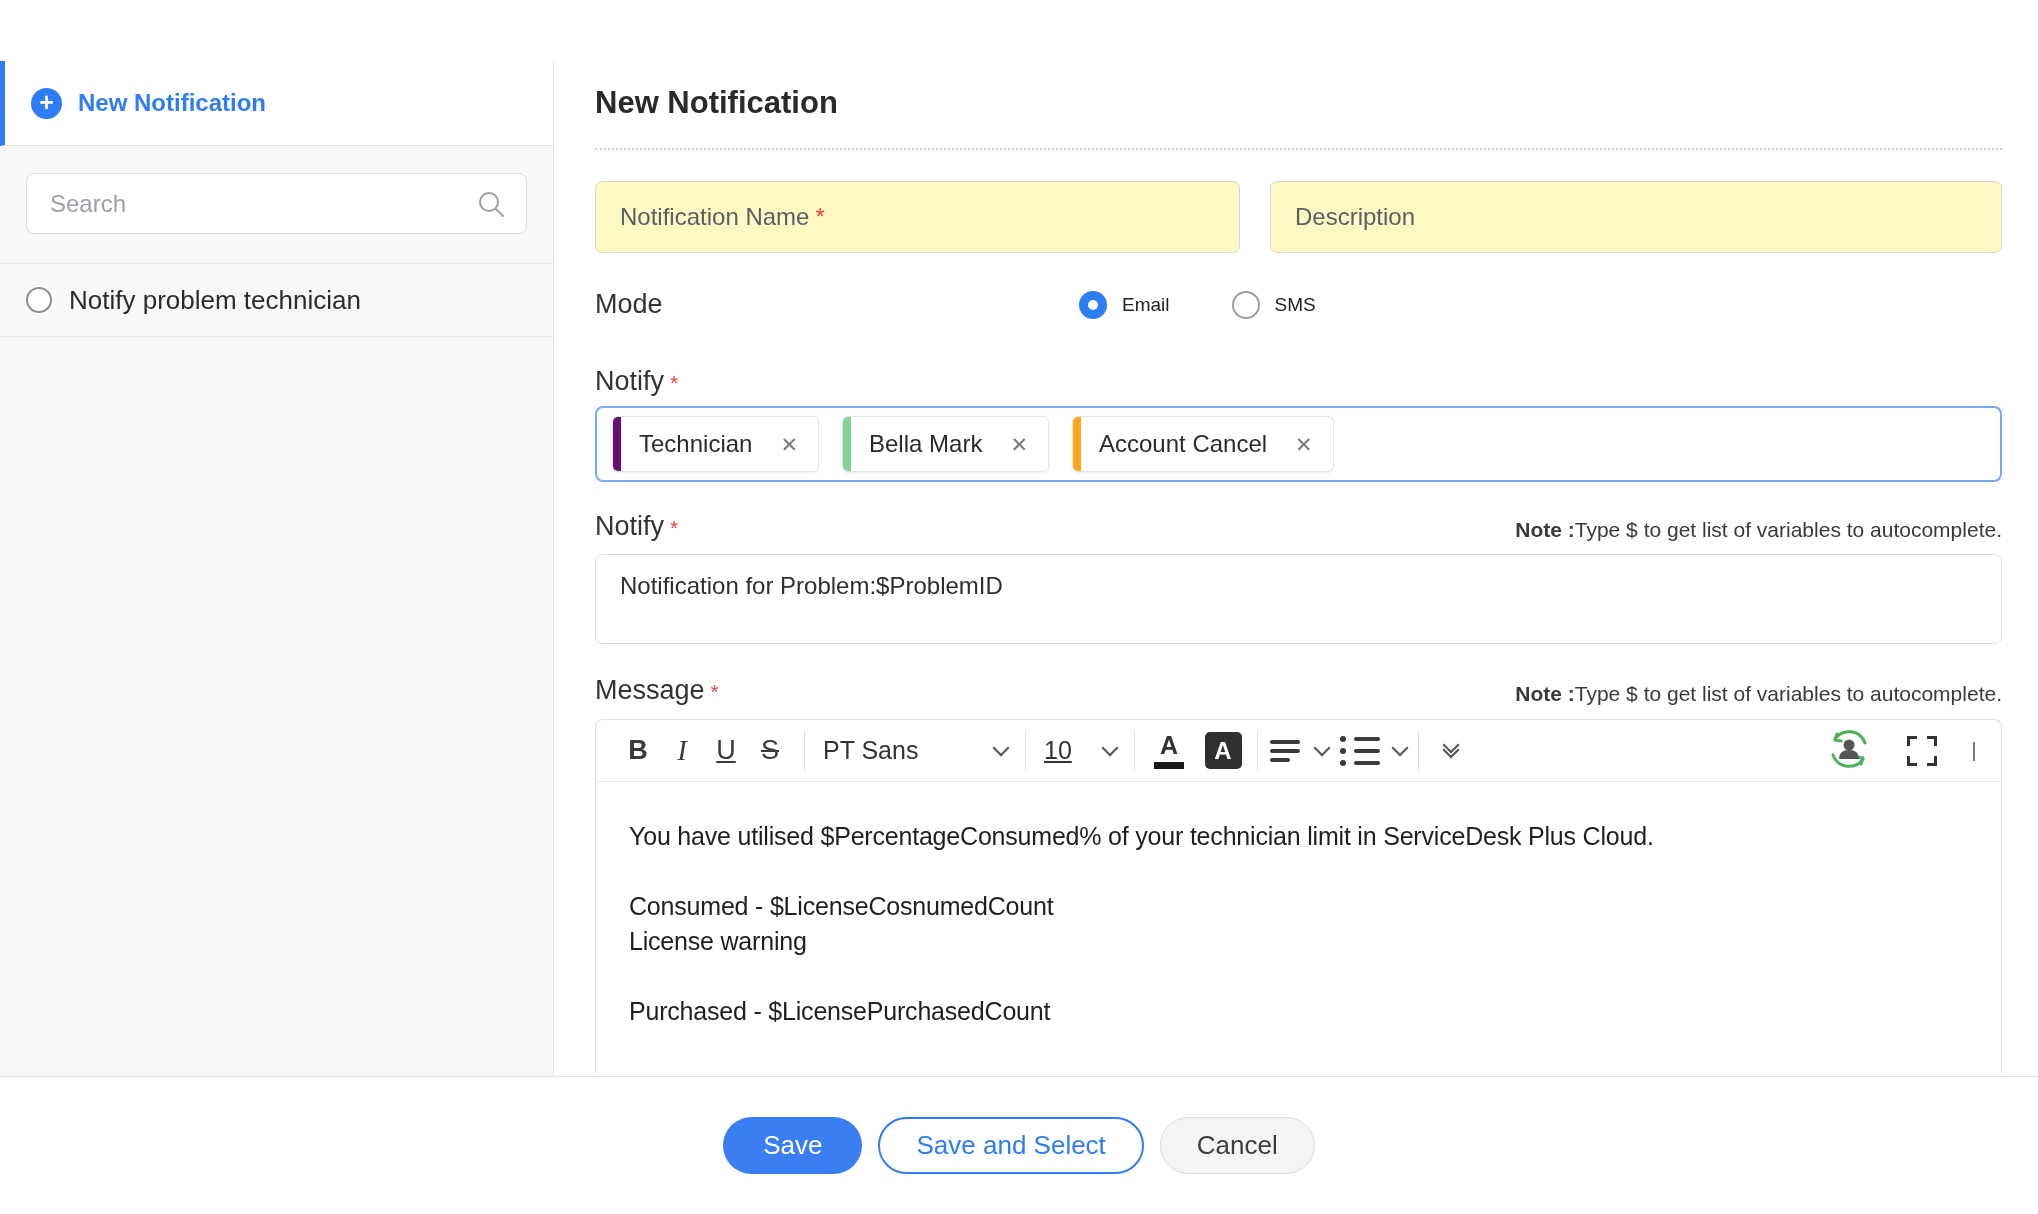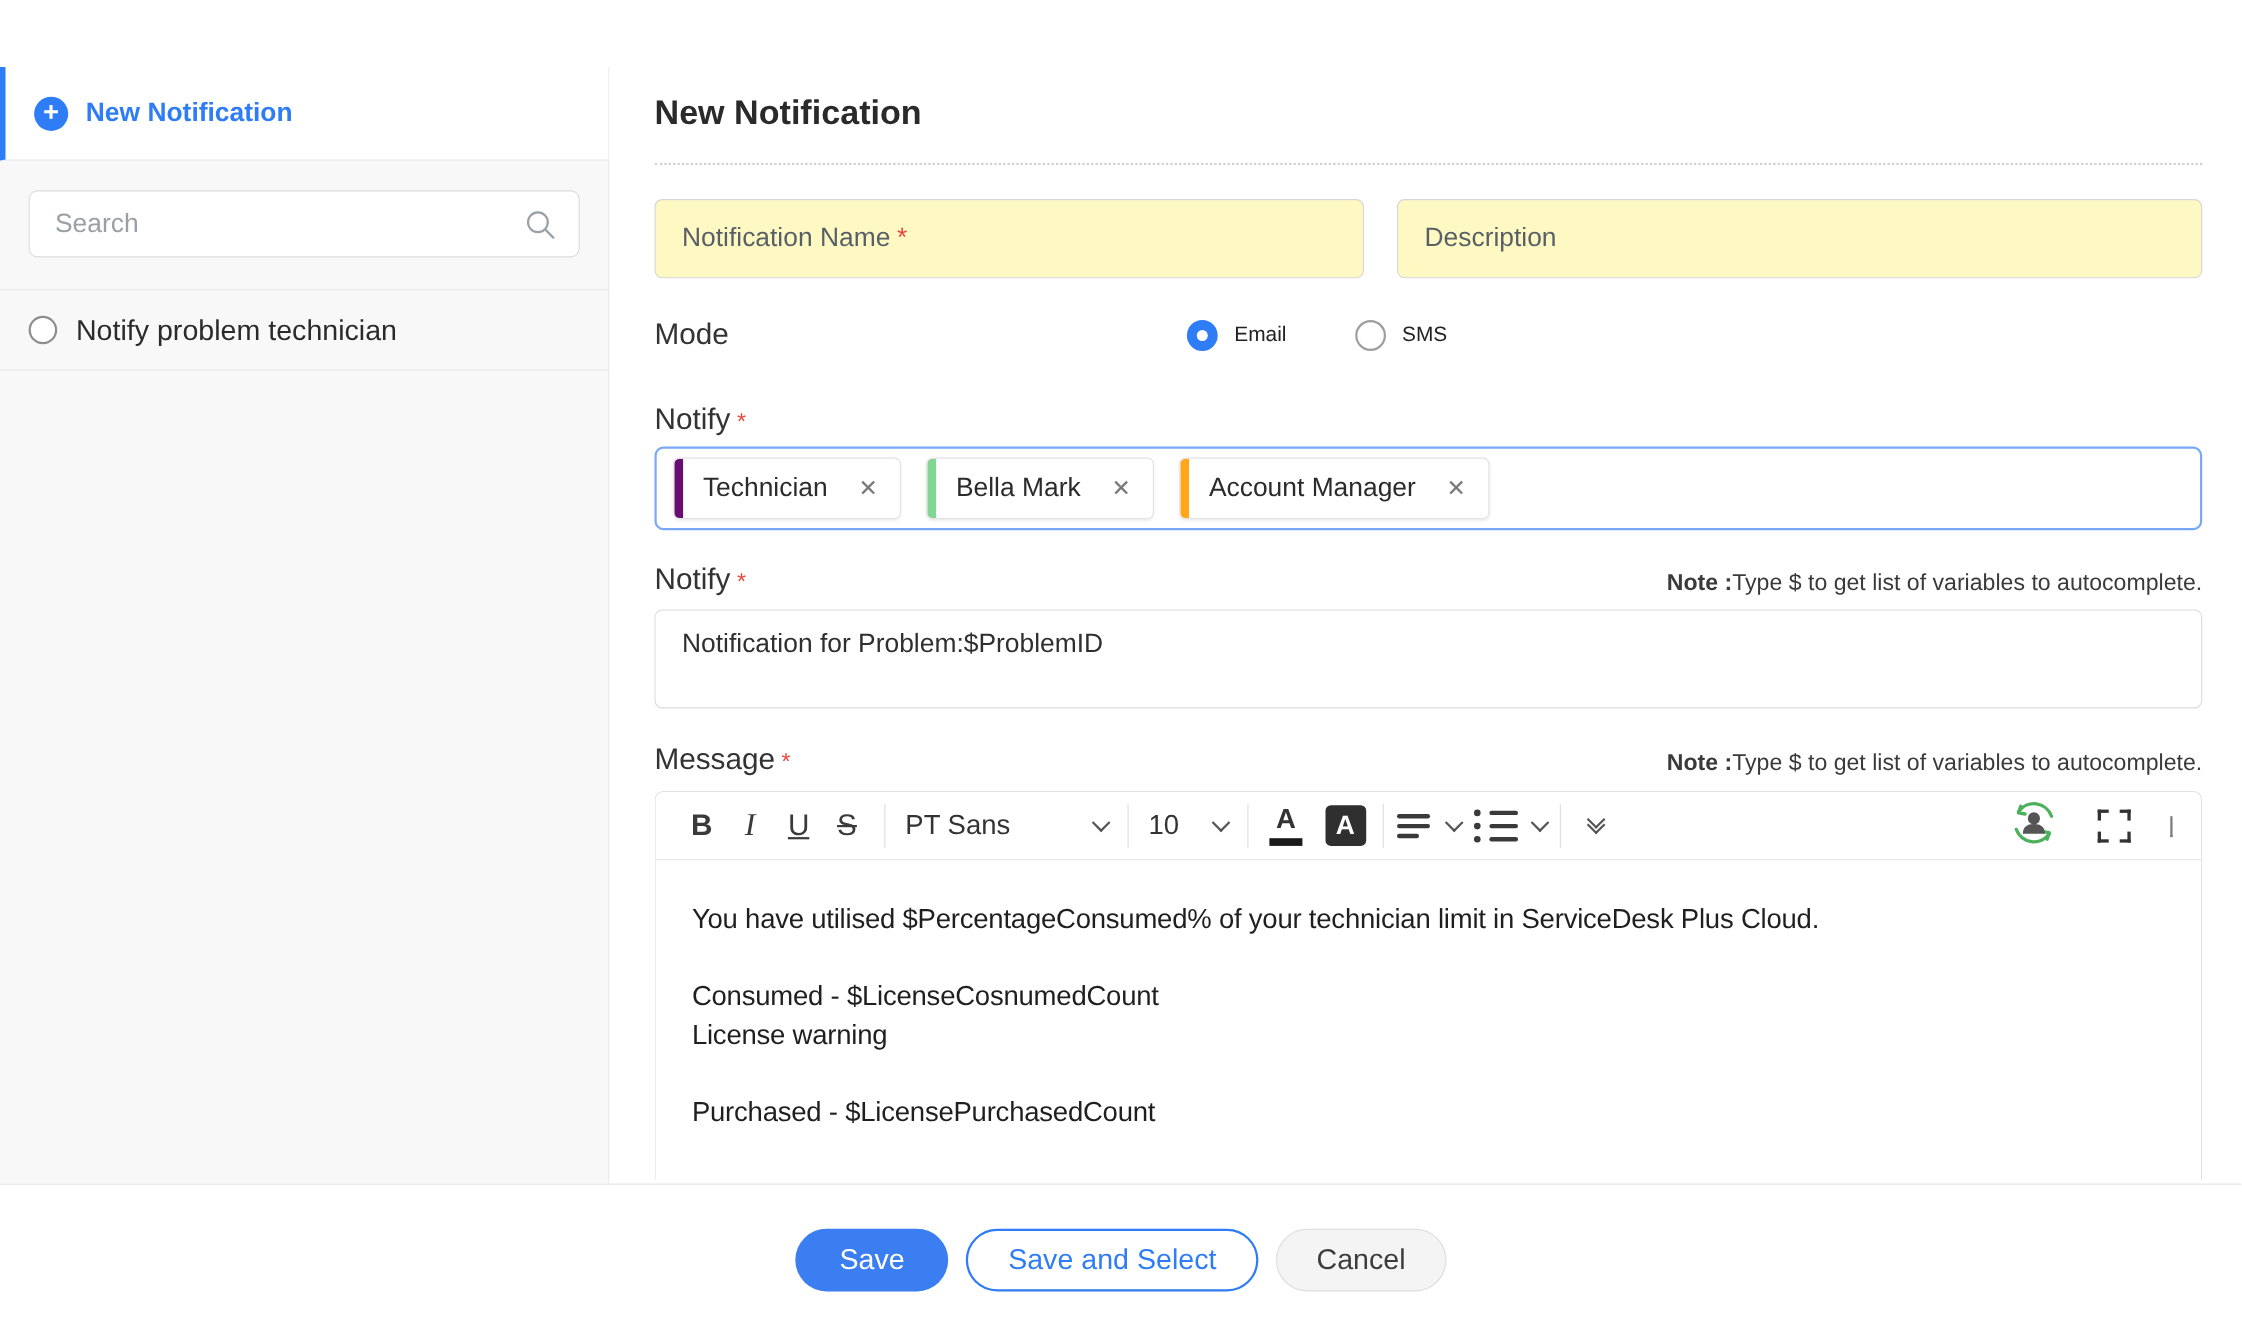--- a/index.html
+++ b/index.html
@@ -66,21 +66,21 @@
   .glyph { font-size:27px; color:#3a3a3a; }
   .glyph.b { font-weight:700; }
   .glyph.i { font-family:"Liberation Serif",serif; font-style:italic; font-size:29px; }
   .glyph.u { text-decoration:underline; }
   .glyph.s { text-decoration:line-through; }
   .tsep { width:1px; height:40px; background:#ddd; margin:0 12px; flex:none; }
   .chev { width:12px; height:12px; border-right:2.5px solid #555; border-bottom:2.5px solid #555; transform:rotate(45deg); margin-top:-6px; flex:none; }
   .fontname-btn { width:196px; display:flex; align-items:center; justify-content:space-between; cursor:pointer; padding:0 6px; }
   .fontname-btn span.txt { font-size:25px; color:#333; }
   .fontsize-btn { width:84px; display:flex; align-items:center; justify-content:space-between; cursor:pointer; padding:0 6px; }
-  .fontsize-btn span.txt { font-size:25px; color:#333; }
+  .fontsize-btn span.txt { font-size:25px; color:#333;text-decoration:underline; }
   .acolor { display:flex; flex-direction:column; align-items:center; cursor:pointer; }
   .acolor .a { font-size:25px; font-weight:600; color:#333; line-height:1; }
   .acolor .bar { width:30px; height:7px; background:#1a1a1a; margin-top:4px; }
   .abg { width:37px; height:37px; background:#2f2f2f; border-radius:5px; display:flex; align-items:center; justify-content:center; color:#fff; font-size:24px; font-weight:700; cursor:pointer; }
   .align-ic { display:flex; flex-direction:column; gap:5px; cursor:pointer; }
   .align-ic i { display:block; height:4px; background:#3a3a3a; border-radius:2px; }
   .align-ic i:nth-child(1){ width:30px; } .align-ic i:nth-child(2){ width:30px; } .align-ic i:nth-child(3){ width:20px; }
   .list-ic { display:flex; flex-direction:column; gap:6px; cursor:pointer; }
   .list-ic .row { display:flex; align-items:center; gap:8px; }
   .list-ic .dot { width:6px; height:6px; border-radius:50%; background:#3a3a3a; }
@@ -170,21 +170,21 @@
           <span class="chip-label">Technician</span>
           <span class="chip-x">✕</span>
         </span>
         <span class="chip">
           <span class="chip-bar" style="background: rgb(129, 214, 148);"></span>
           <span class="chip-label">Bella Mark</span>
           <span class="chip-x">✕</span>
         </span>
         <span class="chip">
           <span class="chip-bar" style="background: rgb(255, 167, 27);"></span>
-          <span class="chip-label">Account Manager</span>
+          <span class="chip-label">Account Cancel</span>
           <span class="chip-x">✕</span>
         </span>
       </div>
 
     <div class="field-head">
       <div class="label27">
         <span>Notify</span><span class="req" style="font-size:21px;">*</span>
       </div>
       <div class="note">
         <b>Note :</b><span>Type $ to get list of variables to autocomplete.</span>

